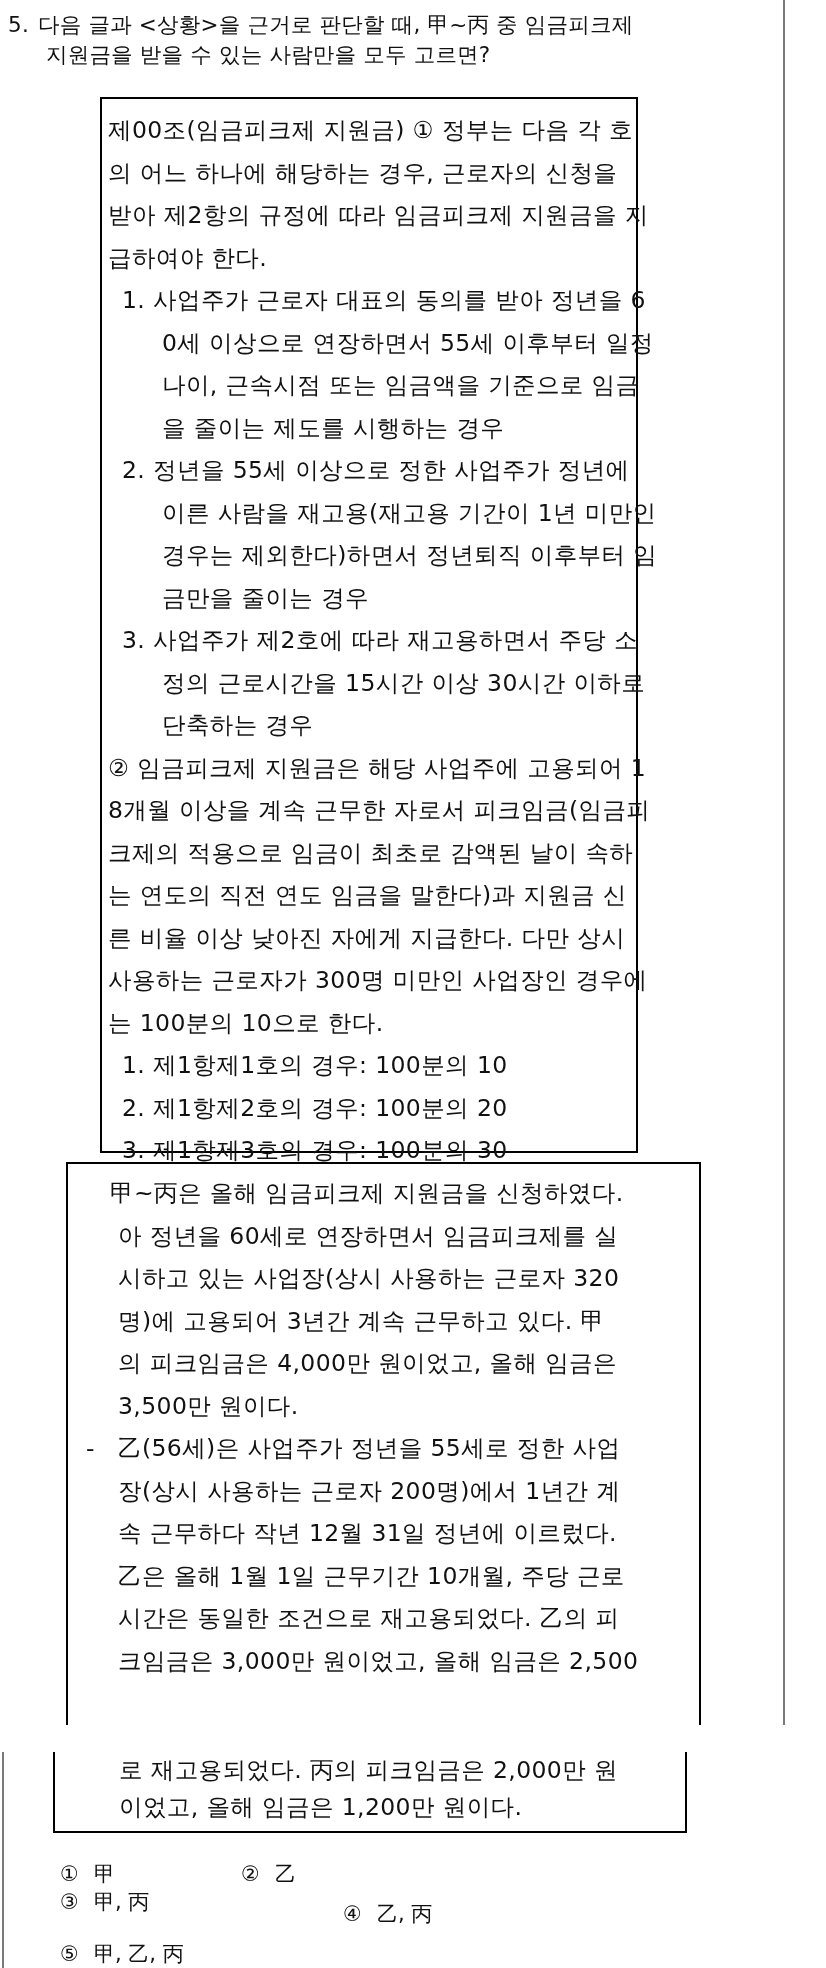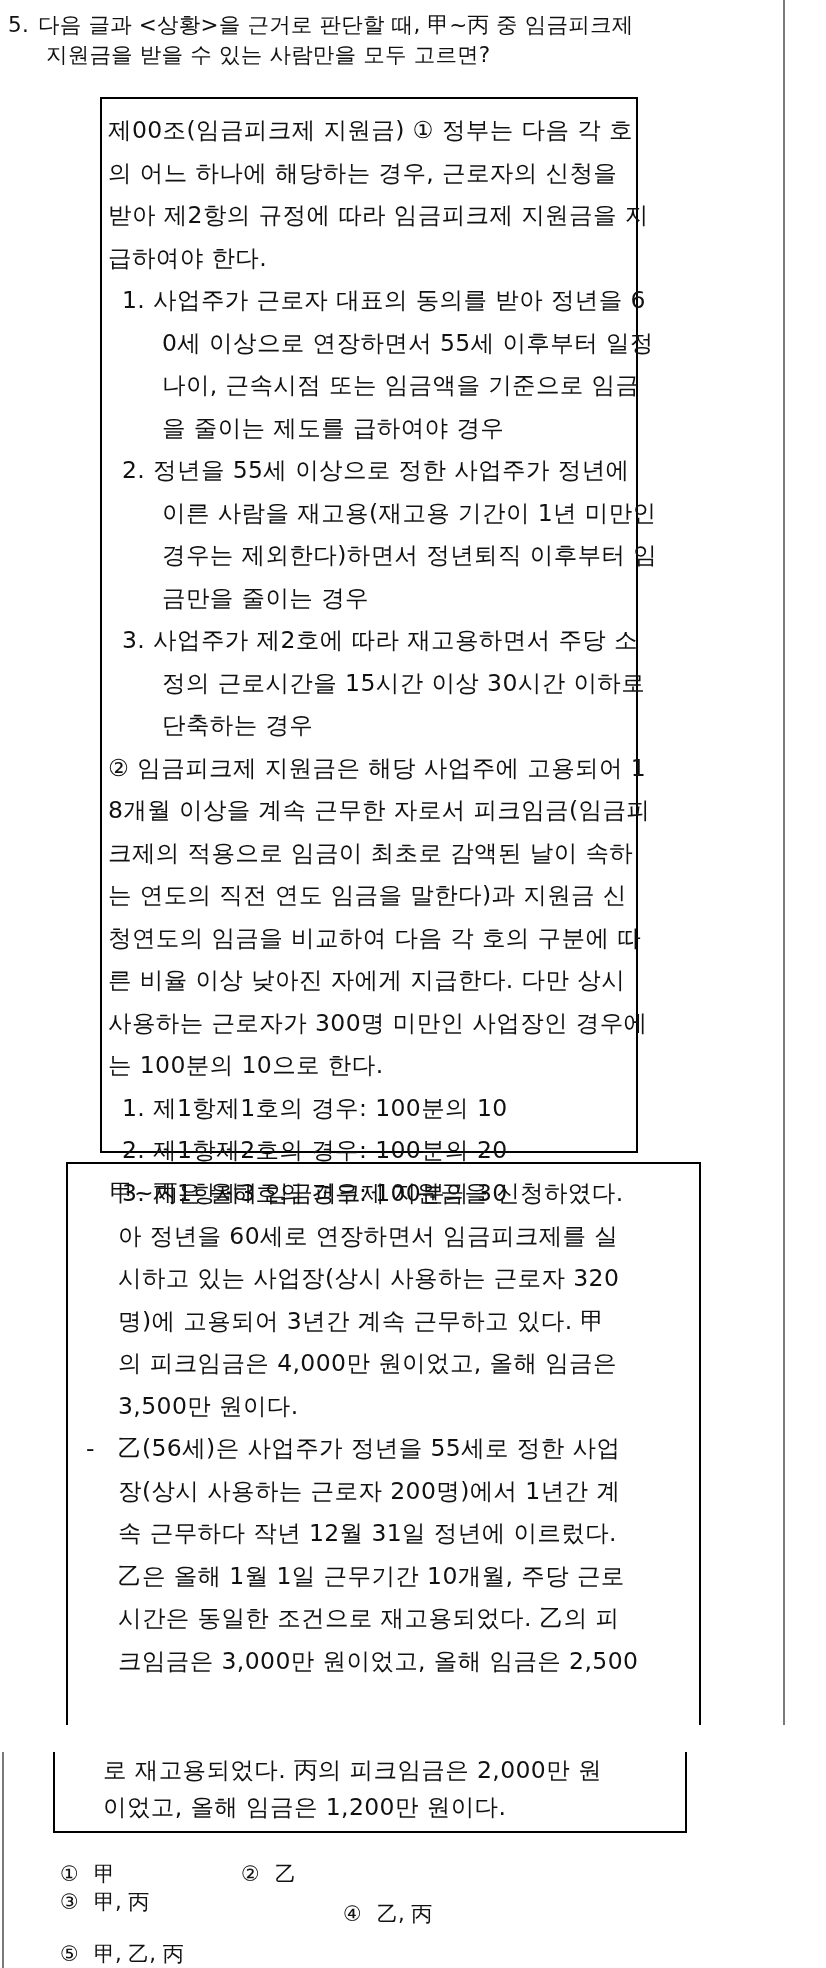--- a/index.html
+++ b/index.html
@@ -6,21 +6,21 @@
   body { width:826px; height:1968px; position:relative; overflow:hidden;
          font-family: "DejaVu Sans", sans-serif; color:#111; }
   .vline-right { position:absolute; left:783px; top:0; width:2px; height:1725px; background:#7a7a7a; }
   .vline-left { position:absolute; left:2px; top:1752px; width:2px; height:216px; background:#7a7a7a; }
   .question { position:absolute; left:8px; top:10px; width:770px; font-size:21.5px; line-height:30px; letter-spacing:0.2px; }
   .question .num { display:inline-block; width:30px; }
   .question .line2 { padding-left:38px; }
   .box { position:absolute; border:2.5px solid #000; box-sizing:border-box; }
   .law-box { left:66px; top:97px; width:538px; height:1056px; padding:10px 12px 0 6px;margin-left:34px; }
   .sit-box { left:66px; top:1162px; width:635px; height:570px; border-bottom:none; padding:8px 12px 0 18px; }
-  .cont-box { left:53px; top:1752px; width:634px; height:81px; border-top:none; padding:0 12px 0 48px; }
+  .cont-box { left:53px; top:1752px; width:634px; height:81px; border-top:none; padding:0 12px 0 64px; }
   .t { font-size:23.5px; line-height:42.5px; white-space:nowrap; letter-spacing:0.4px; }
   .ind1 { padding-left:14px; }
   .ind2 { padding-left:54px; }
   .sit-ind { padding-left:24px; }
   .dash { display:inline-block; width:32px; }
   .clip { position:absolute; left:0; top:1725px; width:826px; height:27px; background:#fff; }
   .options { position:absolute; left:60px; top:1860px; width:700px; font-size:21px; }
   .opt { position:absolute; white-space:nowrap; }
   .opt .mark { display:inline-block; width:34px; }
 </style>
@@ -37,36 +37,35 @@
 
 <div class="box law-box">
   <div class="t">제00조(임금피크제 지원금) ① 정부는 다음 각 호</div>
   <div class="t">의 어느 하나에 해당하는 경우, 근로자의 신청을</div>
   <div class="t">받아 제2항의 규정에 따라 임금피크제 지원금을 지</div>
   <div class="t">급하여야 한다.</div>
 
   <div class="t ind1">1. 사업주가 근로자 대표의 동의를 받아 정년을 6</div>
   <div class="t ind2">0세 이상으로 연장하면서 55세 이후부터 일정</div>
   <div class="t ind2">나이, 근속시점 또는 임금액을 기준으로 임금</div>
-  <div class="t ind2">을 줄이는 제도를 급하여야 경우</div>
+  <div class="t ind2">을 줄이는 제도를 시행하는 경우</div>
 
   <div class="t ind1">2. 정년을 55세 이상으로 정한 사업주가 정년에</div>
   <div class="t ind2">이른 사람을 재고용(재고용 기간이 1년 미만인</div>
   <div class="t ind2">경우는 제외한다)하면서 정년퇴직 이후부터 임</div>
   <div class="t ind2">금만을 줄이는 경우</div>
 
   <div class="t ind1">3. 사업주가 제2호에 따라 재고용하면서 주당 소</div>
   <div class="t ind2">정의 근로시간을 15시간 이상 30시간 이하로</div>
   <div class="t ind2">단축하는 경우</div>
 
   <div class="t">② 임금피크제 지원금은 해당 사업주에 고용되어 1</div>
   <div class="t">8개월 이상을 계속 근무한 자로서 피크임금(임금피</div>
   <div class="t">크제의 적용으로 임금이 최초로 감액된 날이 속하</div>
   <div class="t">는 연도의 직전 연도 임금을 말한다)과 지원금 신</div>
-  <div class="t">청연도의 임금을 비교하여 다음 각 호의 구분에 따</div>
   <div class="t">른 비율 이상 낮아진 자에게 지급한다. 다만 상시</div>
   <div class="t">사용하는 근로자가 300명 미만인 사업장인 경우에</div>
   <div class="t">는 100분의 10으로 한다.</div>
 
   <div class="t ind1">1. 제1항제1호의 경우: 100분의 10</div>
   <div class="t ind1">2. 제1항제2호의 경우: 100분의 20</div>
   <div class="t ind1">3. 제1항제3호의 경우: 100분의 30</div>
 </div>
 
 <div class="box sit-box">

